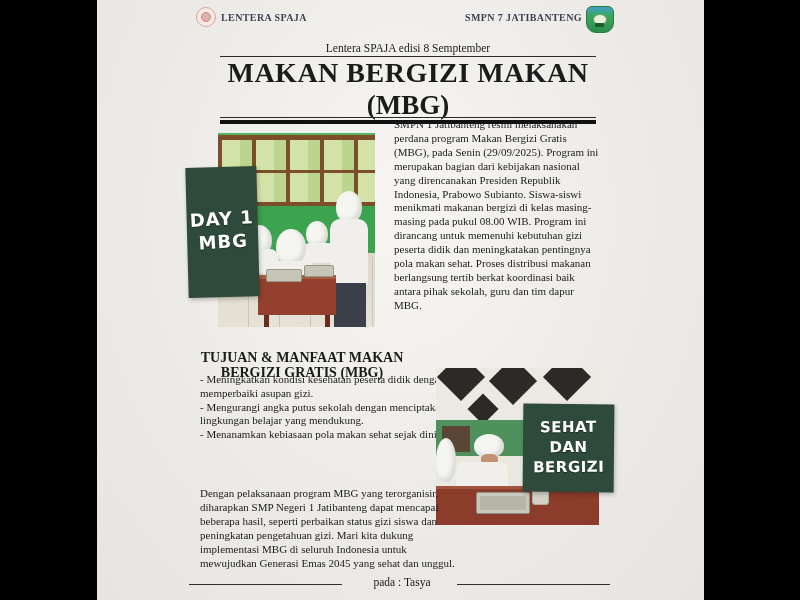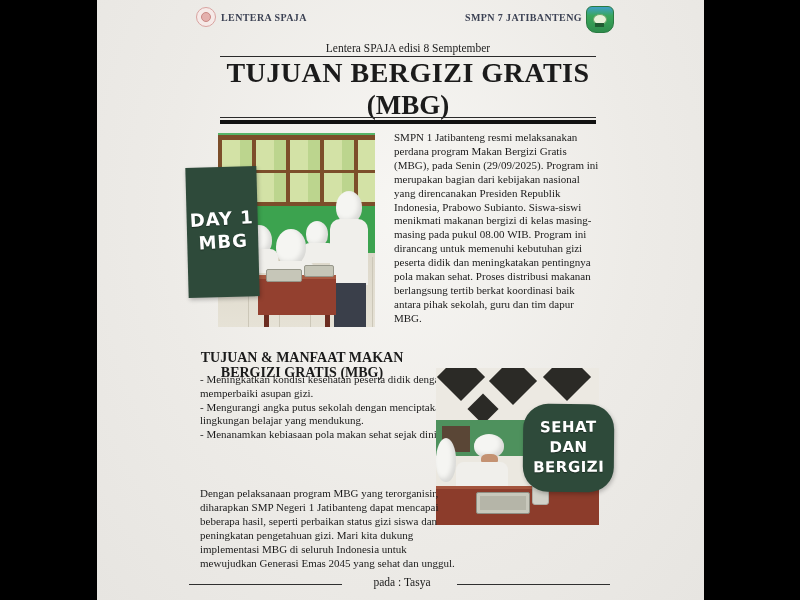--- a/index.html
+++ b/index.html
@@ -29,21 +29,21 @@
   .titleblock{left:20px;top:0;width:582px;text-align:center;}
   .edition{position:absolute;left:0;top:42px;width:100%;font-size:11.5px;color:#222;}
   .rule-top{position:absolute;left:103px;top:56px;width:376px;height:1px;background:#2a2a2a;}
   .title-1{position:absolute;left:0;top:57px;width:100%;font-size:28px;font-weight:bold;
            letter-spacing:.5px;}
   .title-2{position:absolute;left:0;top:90px;width:100%;font-size:27px;font-weight:bold;}
   .rule-thin{position:absolute;left:103px;top:117px;width:376px;height:1px;background:#2a2a2a;}
   .rule-thick{position:absolute;left:103px;top:120px;width:376px;height:4px;background:#111;}
 
   
-  .intro{left:297px;top:131px;width:208px;font-size:11px;line-height:13.9px;text-align:left;}
+  .intro{left:297px;top:118px;width:208px;font-size:11px;line-height:13.9px;text-align:left;}
   .tujuan-heading{left:95px;top:334px;width:220px;text-align:center;font-size:14px;
                   font-weight:bold;line-height:15px;margin-top:16px;}
   .bullets{left:103px;top:373px;width:252px;font-size:11px;line-height:13.8px;}
   .closing{left:103px;top:486px;width:262px;font-size:11px;line-height:14px;}
 
   
   .photo-left{left:121px;top:133px;width:157px;height:194px;overflow:hidden;
     background:linear-gradient(180deg,#57b569 0%,#3ca34f 38%,#3ca34f 62%,#ddd8ca 62%,#e6e2d6 100%);}
   .win-band{position:absolute;left:0;top:2px;width:100%;height:62px;
     background:repeating-linear-gradient(90deg,#7c4e2a 0 4px,#d3e2a6 4px 22px,#bcd58e 22px 34px);
@@ -69,21 +69,21 @@
   .cup{position:absolute;left:96px;top:110px;width:15px;height:25px;background:#d9dfd7;
     opacity:.92;border-radius:3px;border:1px solid #b3b9b1;}
   .cabinet{position:absolute;left:120px;top:88px;width:43px;height:32px;background:#7c3426;}
 
   
   .green-label{background:#2e4a3a;box-shadow:1px 2px 4px rgba(0,0,0,.25);color:#fff;
     font-family:"DejaVu Sans",sans-serif;font-weight:800;text-align:center;}
   .label-day1{left:90px;top:167px;width:71px;height:130px;transform:rotate(-1.5deg);}
   .label-day1 .txt{margin-top:40px;font-size:18px;line-height:23px;letter-spacing:1px;
     transform:rotate(-2deg);text-shadow:0 1px 1px rgba(0,0,0,.4);}
-  .label-sehat{left:426px;top:404px;width:91px;height:88px;transform:rotate(.5deg);border-radius:25px;}
+  .label-sehat{left:426px;top:404px;width:91px;height:88px;transform:rotate(.5deg);}
   .label-sehat .txt{margin-top:13px;font-size:15px;line-height:20px;letter-spacing:.5px;
     transform:rotate(-1deg);text-shadow:0 1px 1px rgba(0,0,0,.4);}
 
   
   .foot-line{height:1px;background:#2f2f2f;top:584px;}
   .byline{left:240px;top:576px;width:130px;text-align:center;font-size:11.5px;}
 </style>
 </head>
 <body>
 
@@ -100,21 +100,21 @@
       <div class="brand-text">SMPN 7 JATIBANTENG</div>
       <div class="smpn-logo">
         <div class="inner"></div>
         <div class="base"></div>
       </div>
     </div>
 
     <div class="abs titleblock">
       <div class="edition">Lentera SPAJA edisi 8 Semptember</div>
       <div class="rule-top"></div>
-      <div class="title-1">TUJUAN BERGIZI GRATIS</div>
+      <div class="title-1">MAKAN BERGIZI MAKAN</div>
       <div class="title-2">(MBG)</div>
       <div class="rule-thin"></div>
       <div class="rule-thick"></div>
     </div>
 
     <div class="abs photo-left">
       <div class="win-band">
         <div class="win-mid"></div>
       </div>
       <div class="floor-lines"></div>

